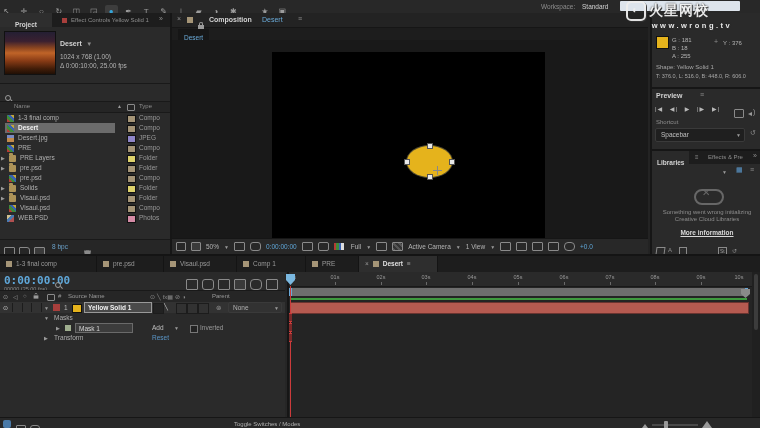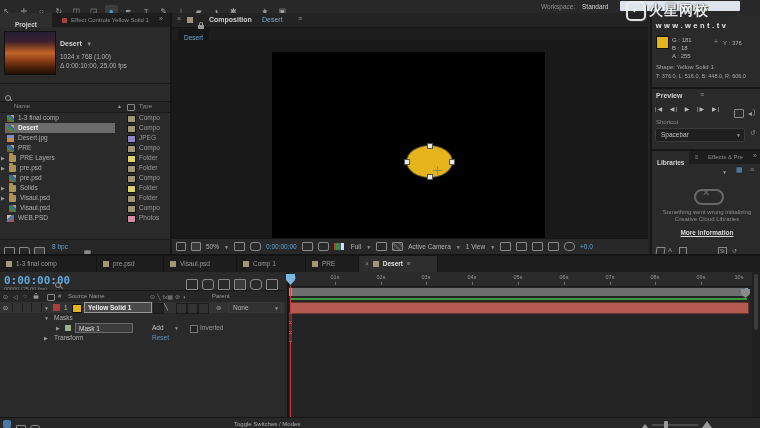--- a/index.html
+++ b/index.html
@@ -321,21 +321,21 @@
     </div>
   </div>
 
   <div class="abs" style="right:2px;top:1px;width:132px;text-align:center;z-index:50;opacity:.95;">
     <div style="display:flex;align-items:center;justify-content:flex-start;gap:3px;">
       <span style="display:inline-block;width:16px;height:16px;border:2px solid #eee;border-radius:5px;box-shadow:1px 1px 0 #333;position:relative;">
         <span style="position:absolute;left:3px;top:1px;font-size:10px;color:#eee;">◖</span>
       </span>
       <span class="wm" style="font-size:14px;font-weight:bold;letter-spacing:1px;">火星网校</span>
     </div>
-    <div class="wm" style="font-size:7.5px;font-weight:bold;letter-spacing:2.5px;margin-top:0;">www.went.tv</div>
+    <div class="wm" style="font-size:7.5px;font-weight:bold;letter-spacing:2.5px;margin-top:0;">www.wrong.tv</div>
   </div>
 
   <div class="abs" style="left:0;top:254px;width:760px;height:174px;background:#262626;border-top:2px solid #141414;">
 
     <div class="abs hdrbar" style="left:0;top:0;width:760px;height:16px;display:flex;">
       <div class="ttab" style="width:84px;">
         <span class="sq"></span>
           <span>1-3 final comp</span>
       </div>
       <div class="ttab" style="width:54px;">

